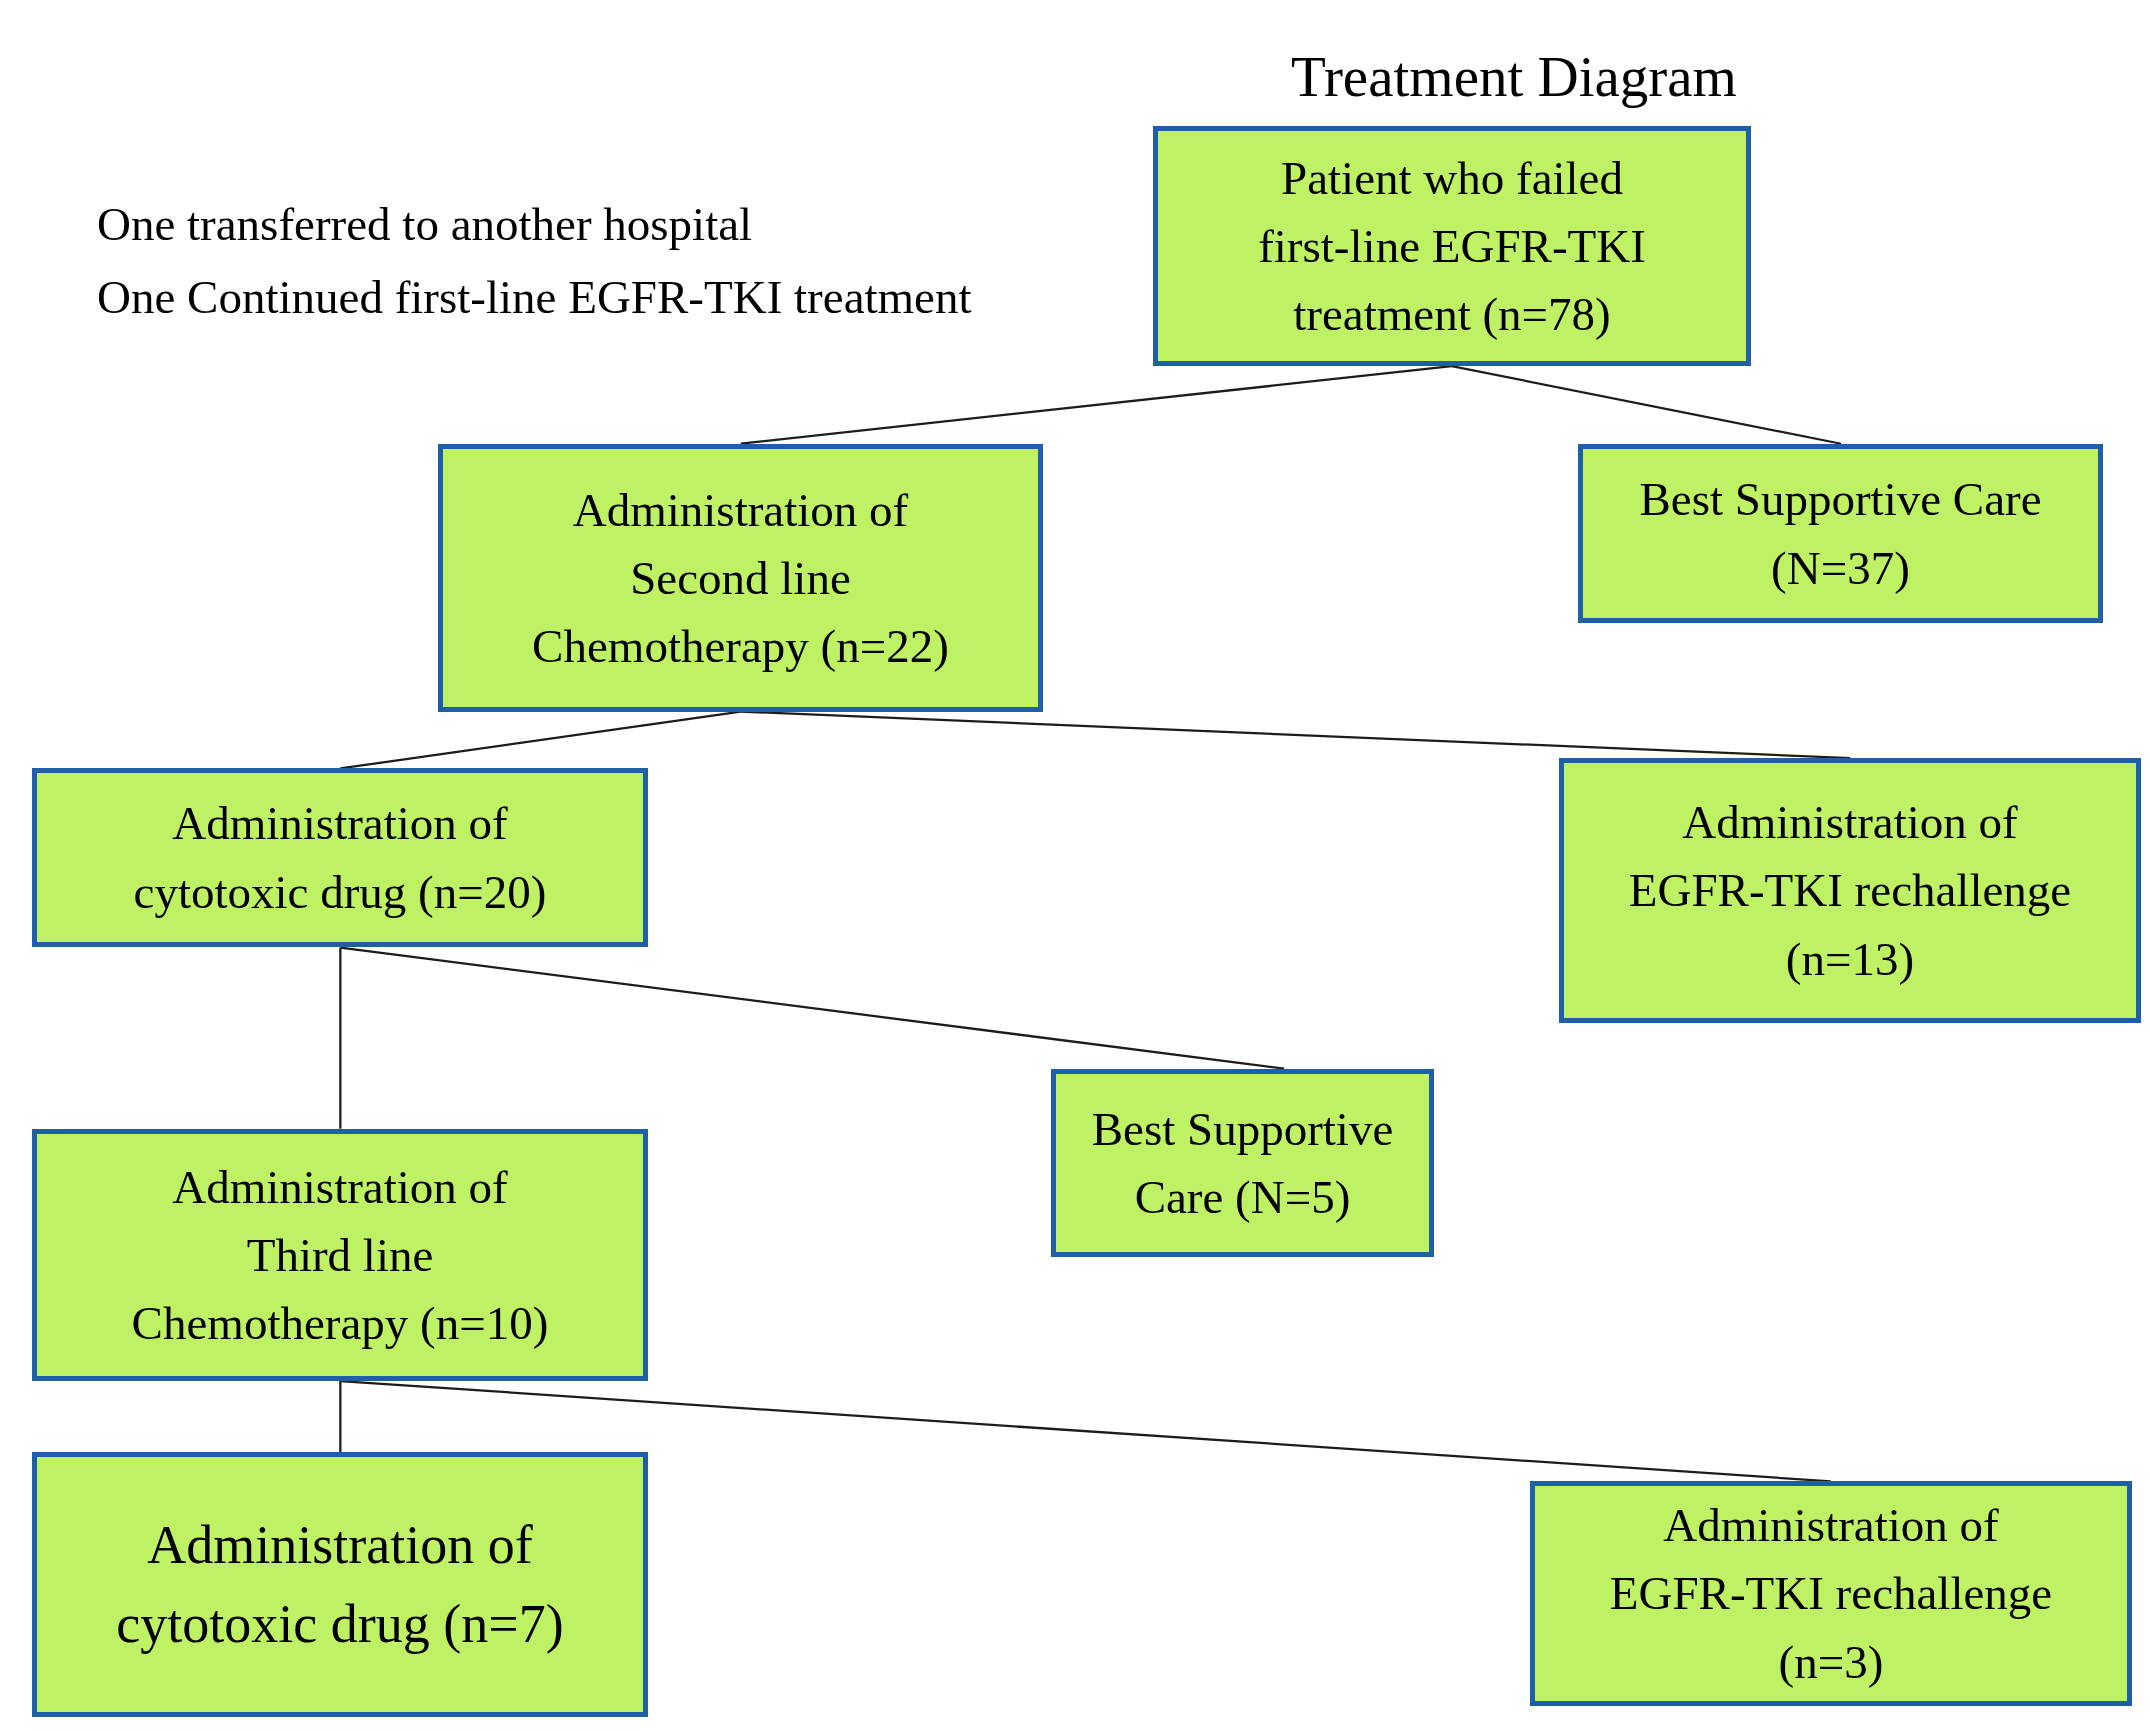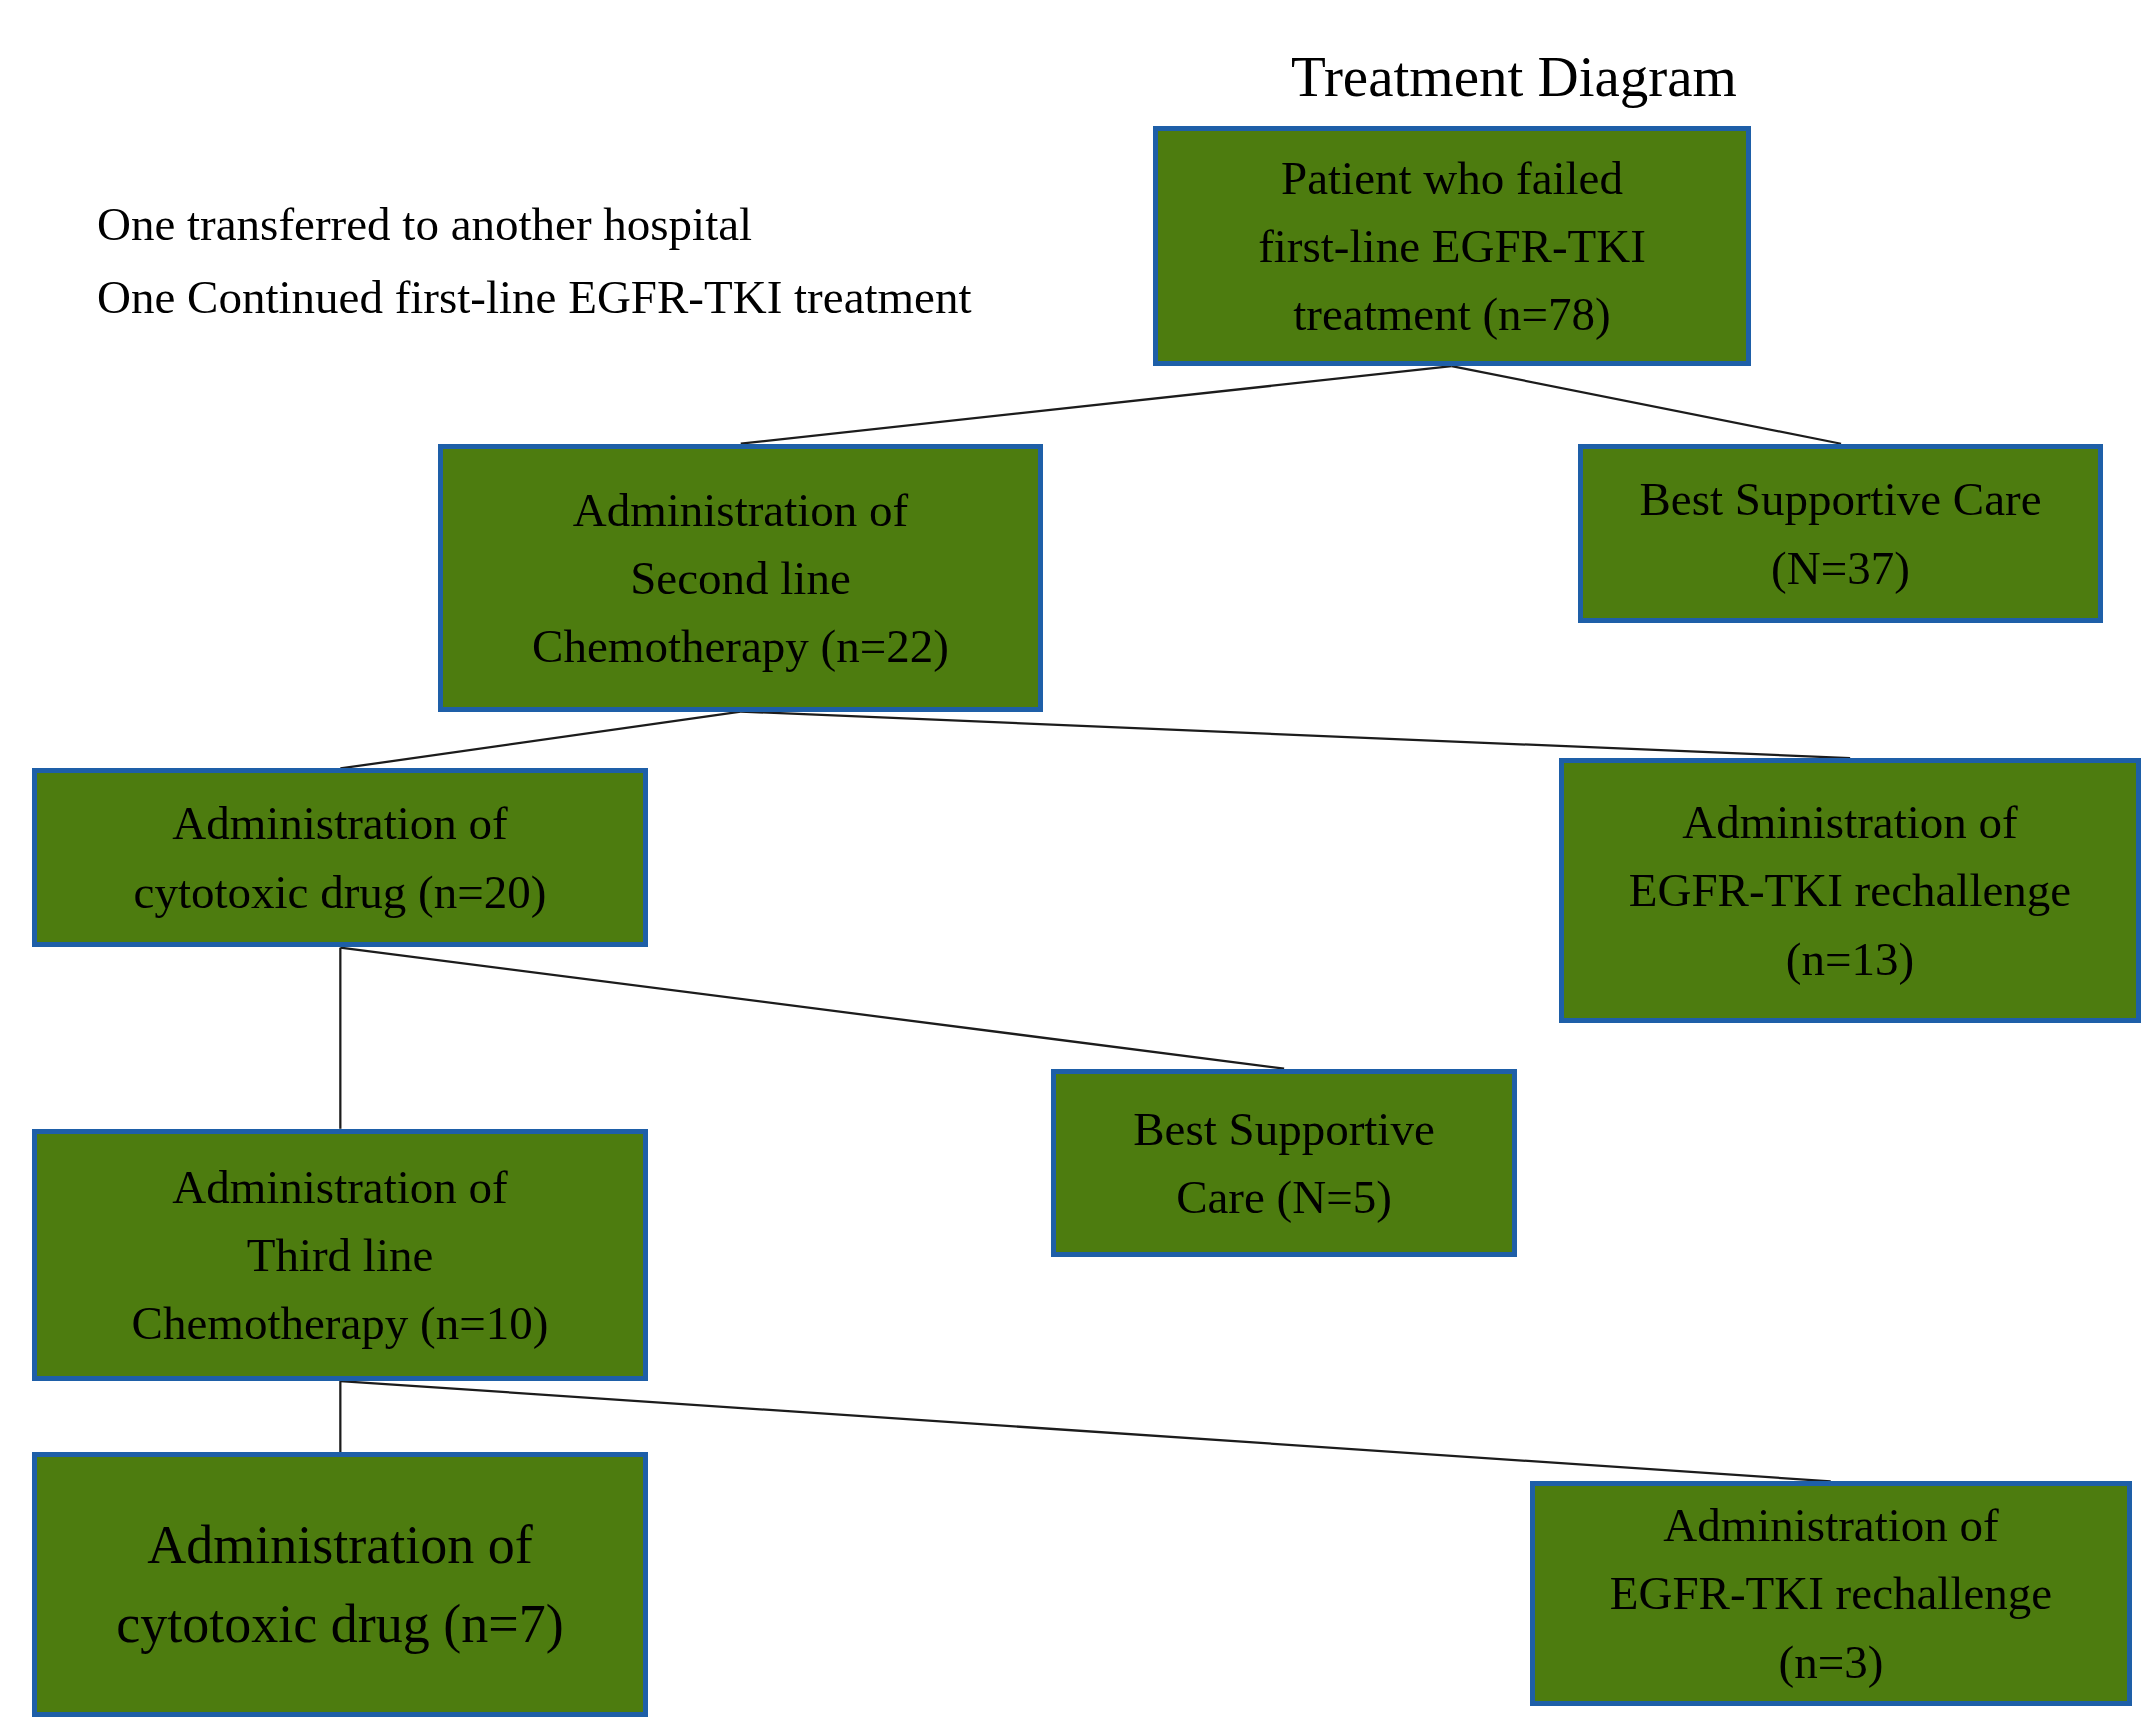--- a/index.html
+++ b/index.html
@@ -48,21 +48,21 @@
     left: 364px;
     top: 997px;
     font-size: 47px;
     line-height: 1.2;
     white-space: nowrap;
   }
   .node {
     position: absolute;
     box-sizing: border-box;
     border: 5.8px solid #1e5fa8;
-    background: #4d7c0f;
+    background: #bef264;
     display: flex;
     flex-direction: column;
     justify-content: center;
     align-items: center;
     text-align: right;
     font-size: 47px;
     line-height: 1.45;
   }
   .node-line {
     white-space: nowrap;
@@ -114,21 +114,21 @@
       <div class="node" style="left: 1559px; top: 758px; width: 582px; height: 265px; font-size: 47px; border-color: rgb(30, 95, 168);">
         <div class="node-line">Administration of</div>
         <div class="node-line">EGFR-TKI rechallenge</div>
         <div class="node-line">(n=13)</div>
       </div>
       <div class="node" style="left: 32px; top: 1129px; width: 616px; height: 252px; font-size: 47px; border-color: rgb(30, 95, 168);">
         <div class="node-line">Administration of</div>
         <div class="node-line">Third line</div>
         <div class="node-line">Chemotherapy (n=10)</div>
       </div>
-      <div class="node" style="left: 1051px; top: 1069px; width: 466px; height: 188px; font-size: 47px; border-color: rgb(30, 95, 168);">
+      <div class="node" style="left: 1051px; top: 1069px; width: 383px; height: 188px; font-size: 47px; border-color: rgb(30, 95, 168);">
         <div class="node-line">Best Supportive</div>
         <div class="node-line">Care (N=5)</div>
       </div>
       <div class="node" style="left: 32px; top: 1452px; width: 616px; height: 265px; font-size: 54px; border-color: rgb(30, 95, 168);">
         <div class="node-line">Administration of</div>
         <div class="node-line">cytotoxic drug (n=7)</div>
       </div>
       <div class="node" style="left: 1530px; top: 1481px; width: 602px; height: 225px; font-size: 47px; border-color: rgb(30, 95, 168);">
         <div class="node-line">Administration of</div>
         <div class="node-line">EGFR-TKI rechallenge</div>

